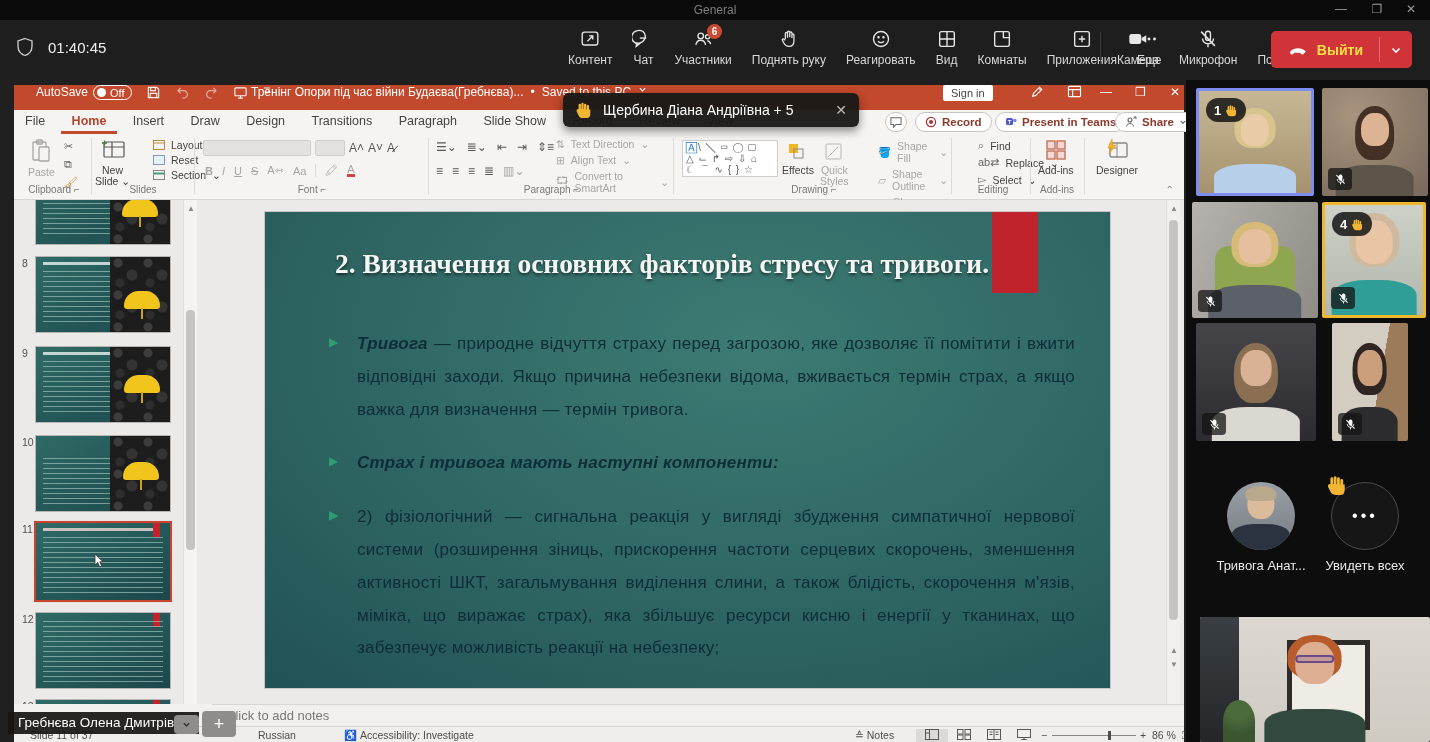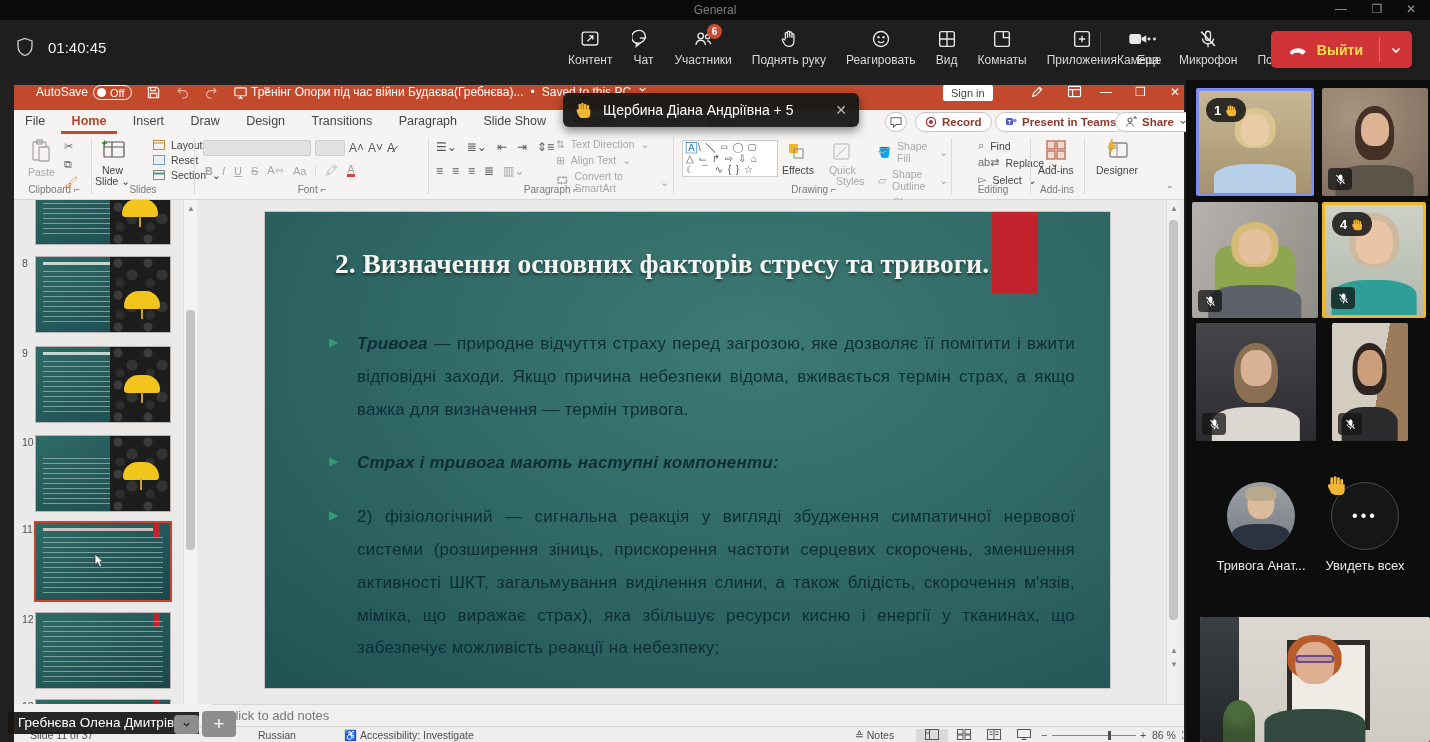--- a/index.html
+++ b/index.html
@@ -447,21 +447,21 @@
               <rect x="7" y="7" width="9" height="9" fill="none" stroke="#888"></rect>
             </svg>
           <span>Effects</span>
         </div>
         <div style="position:absolute; left:140px; top:6px;" class="bigbtn gray">
           <svg class="ico" width="22" height="20" viewBox="0 0 22 20" fill="none" stroke="#b8b6b4">
               <rect x="3" y="2" width="15" height="15" rx="1"></rect>
               <path d="M5 15l10-10"></path>
             </svg>
           <span>Quick</span>
-          <span style="margin-top:-3px;margin-left:16px;">Styles</span>
+          <span style="margin-top:-3px;">Styles</span>
         </div>
         <div style="position:absolute; left:178px; top:4px; display:flex; flex-direction:column; gap:4px;" class="gray ribtext">
           <span class="minirow"><span>🪣</span><span>Shape Fill</span> ⌄</span>
           <span class="minirow"><span>▱</span><span>Shape Outline</span> ⌄</span>
           <span class="minirow"><span>◍</span><span>Shape Effects</span> ⌄</span>
         </div>
         <div class="rlabel"><span>Drawing</span> <span>⌐</span></div>
       </div>
       <div class="rdiv" style="left:937px;"></div>
 

